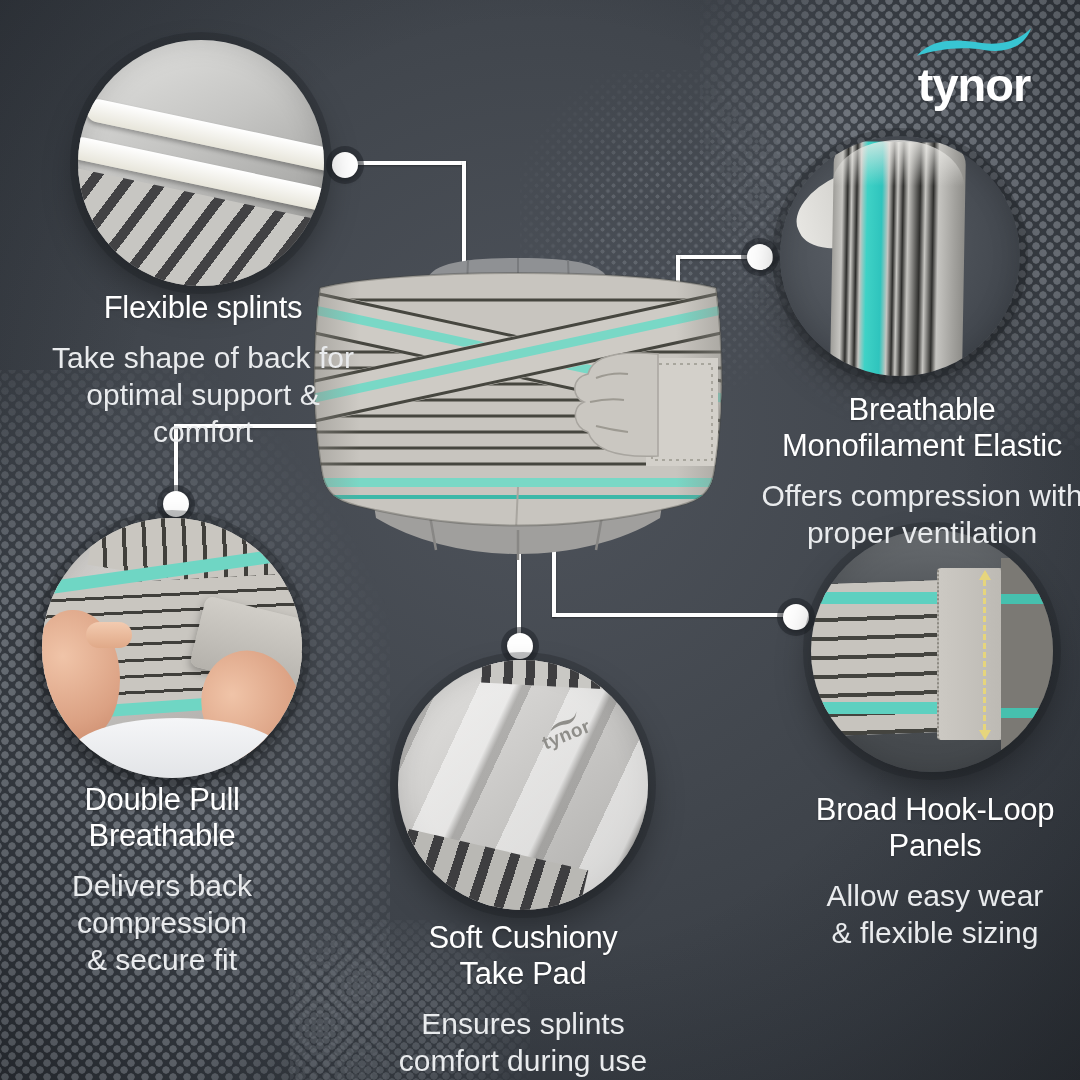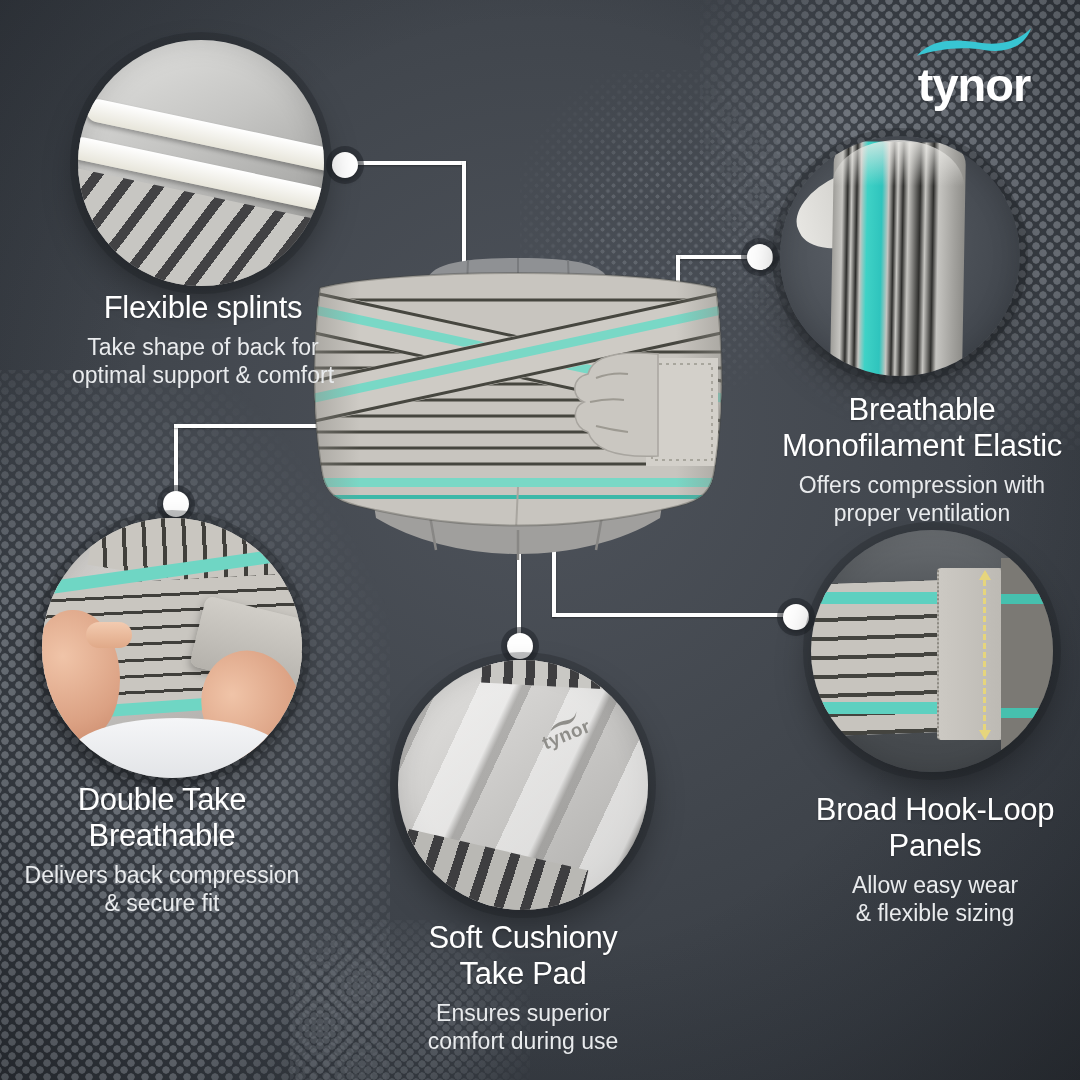--- a/index.html
+++ b/index.html
@@ -119,21 +119,21 @@
   #c5-st2{left:190px;top:178px;width:56px;height:10px;background:#46c0ae;}
   #c5-arrow{left:172px;top:50px;width:0;height:150px;border-left:3px dashed #e6d57c;}
   #c5-arrow:before,#c5-arrow:after{content:"";position:absolute;left:-7px;
     border-left:6px solid transparent;border-right:6px solid transparent;}
   #c5-arrow:before{top:-10px;border-bottom:10px solid #e6d57c;}
   #c5-arrow:after{bottom:-10px;border-top:10px solid #e6d57c;}
   
   .ftext{position:absolute;z-index:5;text-align:center;}
   .f-title{color:#ffffff;font-size:31px;font-weight:400;line-height:1.16;letter-spacing:-.3px;
     text-shadow:0 1px 2px rgba(0,0,0,.25);}
-  .f-desc{margin-top:7px;color:#e9ebed;font-size:23px;font-weight:400;line-height:1.24;}
+  .f-desc{margin-top:13px;color:#e9ebed;font-size:30px;font-weight:400;line-height:1.24;}
   .f-title span,.f-desc span{display:block;}
   #ft-flexible{left:38px;top:290px;width:330px;}
   #ft-breathable{left:732px;top:392px;width:380px;}
   #ft-double{left:2px;top:782px;width:320px;}
   #ft-soft{left:363px;top:920px;width:320px;text-align:center;}
   #ft-hook{left:775px;top:792px;width:320px;}
   
   #logo{position:absolute;left:884px;top:26px;width:180px;z-index:5;text-align:center;}
   #logo-text{color:#ffffff;font-size:47px;font-weight:800;letter-spacing:-1px;line-height:1;
     margin-top:-3px;}
@@ -279,36 +279,36 @@
       <span>Monofilament Elastic</span>
     </div>
     <div class="f-desc">
       <span>Offers compression with</span>
       <span>proper ventilation</span>
     </div>
   </div>
 
   <div class="ftext" id="ft-double">
     <div class="f-title">
-      <span>Double Take</span>
+      <span>Double Pull</span>
       <span>Breathable</span>
     </div>
     <div class="f-desc">
       <span>Delivers back compression</span>
       <span>&amp; secure fit</span>
     </div>
   </div>
 
   <div class="ftext" id="ft-soft">
     <div class="f-title">
       <span>Soft Cushiony</span>
       <span>Take Pad</span>
     </div>
     <div class="f-desc">
-      <span>Ensures superior</span>
+      <span>Ensures splints</span>
       <span>comfort during use</span>
     </div>
   </div>
 
   <div class="ftext" id="ft-hook">
     <div class="f-title">
       <span>Broad Hook-Loop</span>
       <span>Panels</span>
     </div>
     <div class="f-desc">

